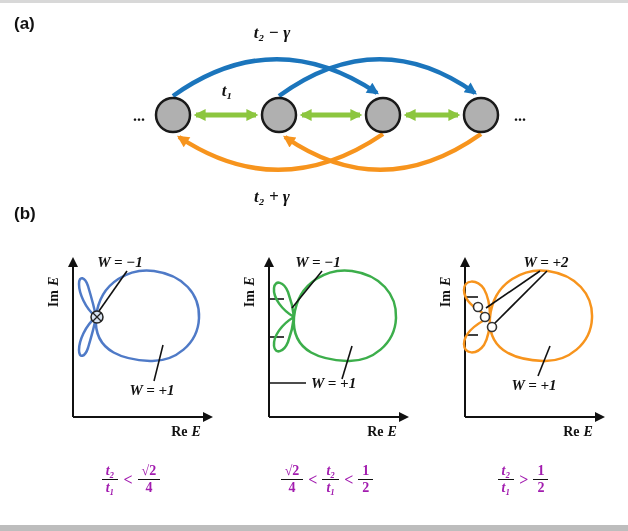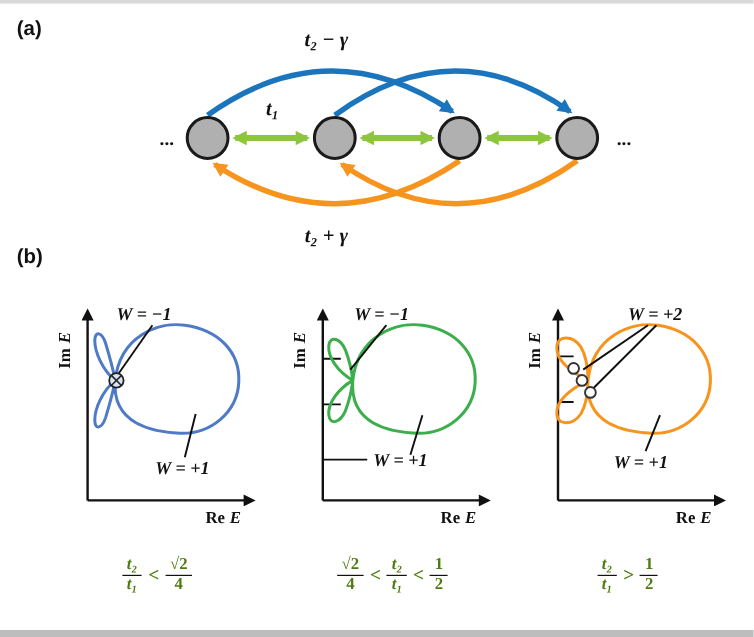--- a/index.html
+++ b/index.html
@@ -13,21 +13,21 @@
   #label-b{top:204px;left:14px}
   #svg-a{position:absolute;top:8px;left:0}
   svg text{font-family:"Liberation Serif",serif;fill:#111}
   .math{font-weight:bold;font-style:italic;font-size:17px}
   .dots{font-weight:bold;font-size:16px}
   .ax-label{font-weight:bold;font-size:14px}
   .w-label{font-weight:bold;font-style:italic;font-size:15px}
   .it{font-style:italic}
   .plots-row{position:absolute;top:238px;left:33px;display:flex}
   .plot-col{width:196px;display:flex;flex-direction:column;align-items:center}
-  .cond{margin-top:2px;display:flex;align-items:center;font-weight:bold;font-size:15px;color:#4d7c0f}
+  .cond{margin-top:2px;display:flex;align-items:center;font-weight:bold;font-size:15px;color:#a21caf}
   .frac{display:inline-flex;flex-direction:column;align-items:center;line-height:1.15;font-size:14px}
   .frac .num{border-bottom:1.6px solid #111;padding:0 4px}
   .frac .den{padding:0 4px}
   .var{font-style:italic}
   .rel{margin:0 5px;font-size:16px}
 </style>
 </head>
 <body>
 
 <div class="page">

